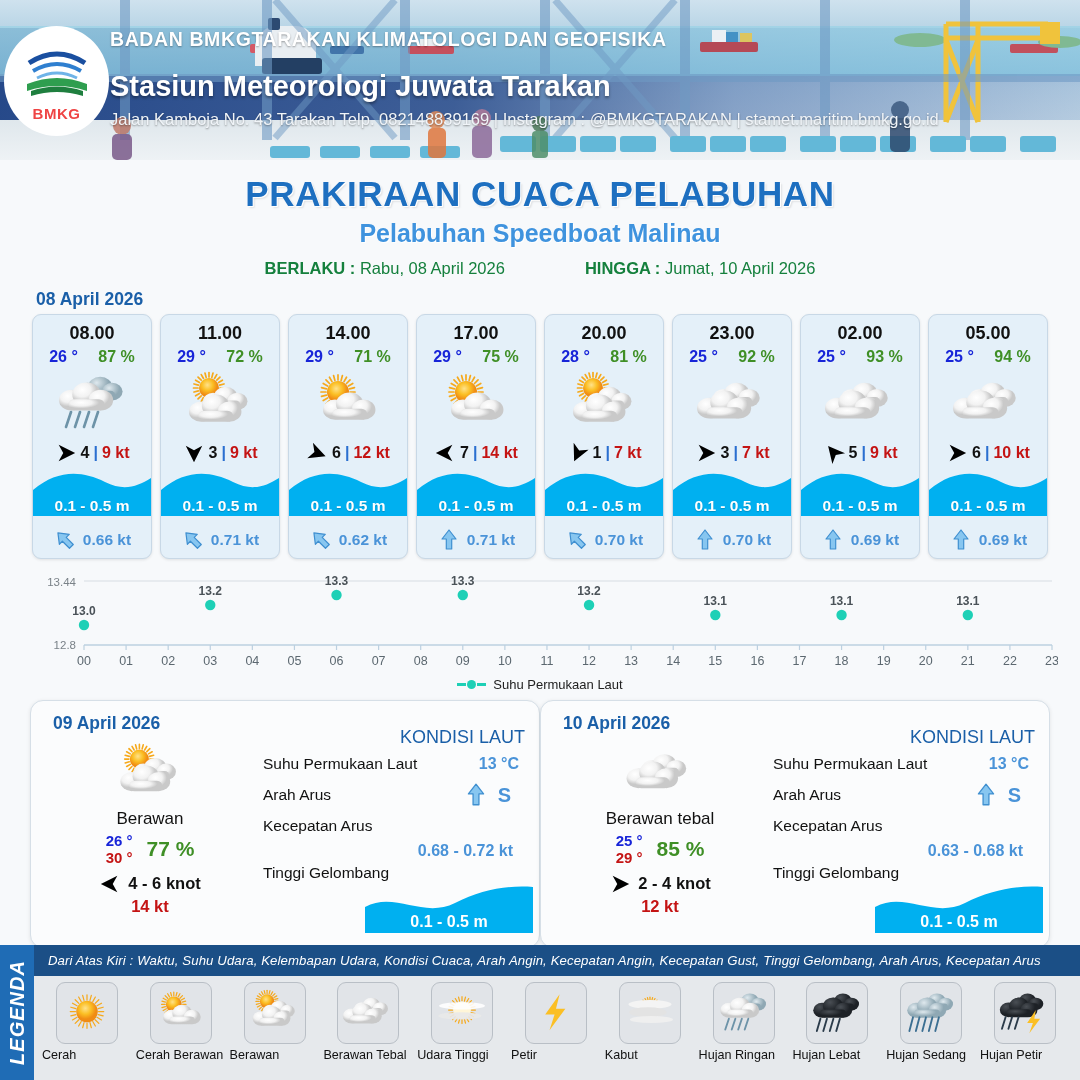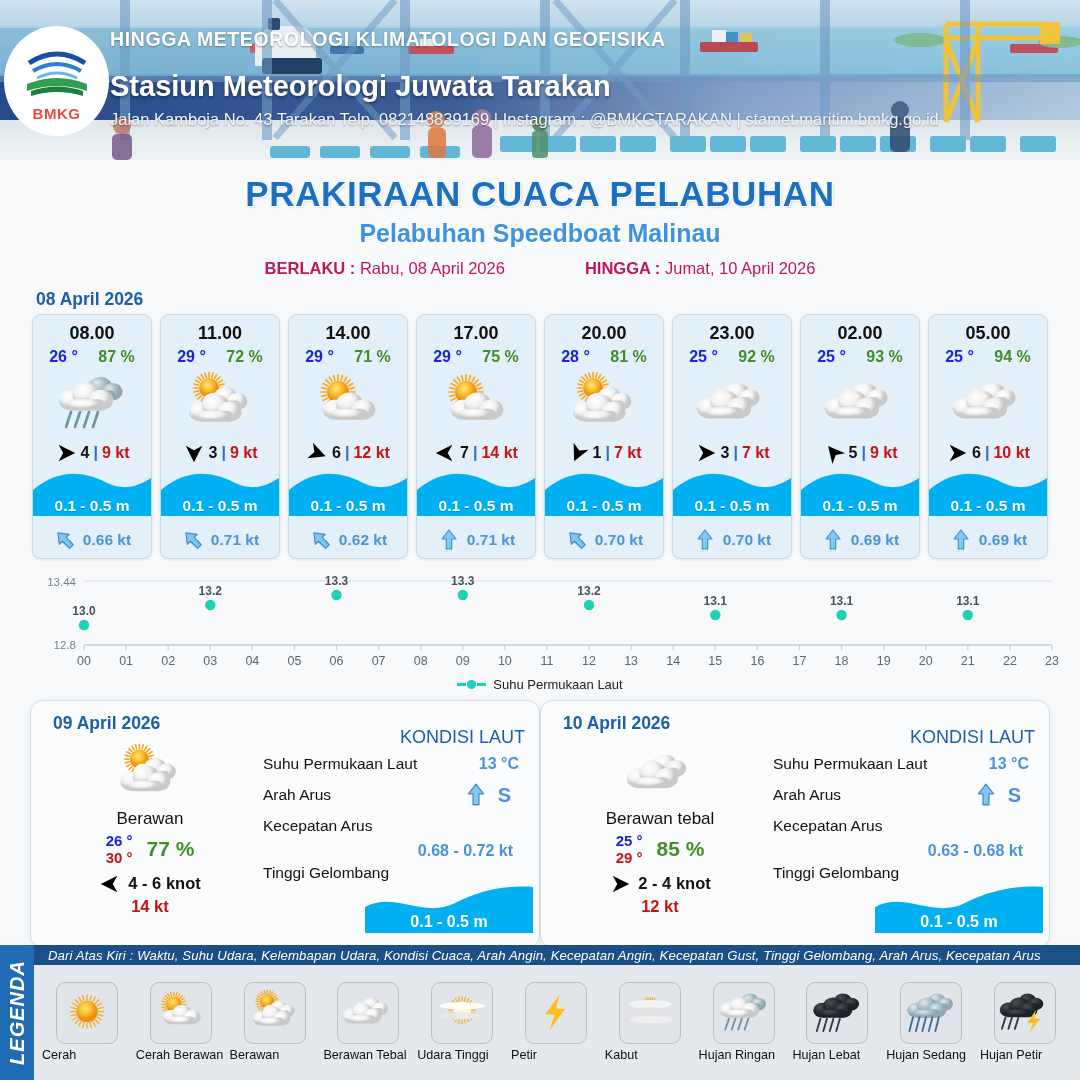--- a/index.html
+++ b/index.html
@@ -63,21 +63,21 @@
   .title-main {
     font-size:35px; font-weight:bold; color:#1d6fc0; letter-spacing:.6px;
     text-shadow:1px 1px 0 #fff, 2px 2px 2px rgba(0,0,0,.10);
   }
   .title-sub {
     font-size:25px; font-weight:bold; color:#3f93de; margin-top:5px;
     text-shadow:1px 1px 0 #fff;
   }
   .title-dates {
     margin-top:11px; display:flex; justify-content:center; gap:80px;
-    font-size:16.5px; color:#be185d;
+    font-size:16.5px; color:#15803d;
   }
   .title-dates b { font-weight:bold; }
 
   .day-label {
     margin:11px 0 4px 36px; font-size:17.5px; font-weight:bold; color:#1a5fa8;
   }
 
   
   .cards {
     display:flex; gap:8px; padding:0 32px; align-items:flex-start;
@@ -191,21 +191,21 @@
   }
   .leg-side {
     position:absolute; left:0; top:0; width:34px; height:135px;
     background:#1f6cb5; display:flex; align-items:center; justify-content:center;
   }
   .leg-side span {
     transform:rotate(-90deg); white-space:nowrap;
     color:#fff; font-weight:bold; font-style:italic; font-size:20px; letter-spacing:1px;
   }
   .leg-note {
-    position:absolute; left:34px; top:0; right:0; height:20px;
+    position:absolute; left:34px; top:0; right:0; height:31px;
     background:#1b4f86; color:#fff; font-style:italic; font-size:13.2px;
     display:flex; align-items:center; padding-left:14px; letter-spacing:.1px;
   }
   .leg-items {
     position:absolute; left:34px; top:31px; right:0; bottom:0;
     display:flex; align-items:flex-start; justify-content:space-between;
     padding:6px 10px 0 8px;
   }
   .leg-item { width:90px; text-align:left; }
   .leg-box {
@@ -317,21 +317,21 @@
       <path d="M8 22 Q36 4 64 22" stroke="#1a4fa0" stroke-width="5" fill="none"></path>
       <path d="M12 30 Q36 16 60 30" stroke="#2f7fd0" stroke-width="4" fill="none"></path>
       <path d="M16 37 Q36 27 56 37" stroke="#6fb4e8" stroke-width="3" fill="none"></path>
       <path d="M6 43 Q36 31 66 43 L66 50 Q36 40 6 50 Z" fill="#2f9e4f"></path>
       <path d="M10 50 Q36 41 62 50 L62 55 Q36 47 10 55 Z" fill="#1f7f3f"></path>
     </svg>
     <div class="logo-text">BMKG</div>
   </div>
 
   <div class="hdr-txt">
-    <div class="hdr-line1">HINGGA METEOROLOGI KLIMATOLOGI DAN GEOFISIKA</div>
+    <div class="hdr-line1">BADAN BMKGTARAKAN KLIMATOLOGI DAN GEOFISIKA</div>
     <div class="hdr-line2">Stasiun Meteorologi Juwata Tarakan</div>
     <div class="hdr-line3">Jalan Kamboja No. 43 Tarakan  Telp. 082148839169 | Instagram : @BMKGTARAKAN | stamet.maritim.bmkg.go.id</div>
   </div>
 </div>
 
 <div class="title-wrap">
   <div class="title-main">PRAKIRAAN CUACA PELABUHAN</div>
   <div class="title-sub">Pelabuhan Speedboat Malinau</div>
   <div class="title-dates">
     <div>

